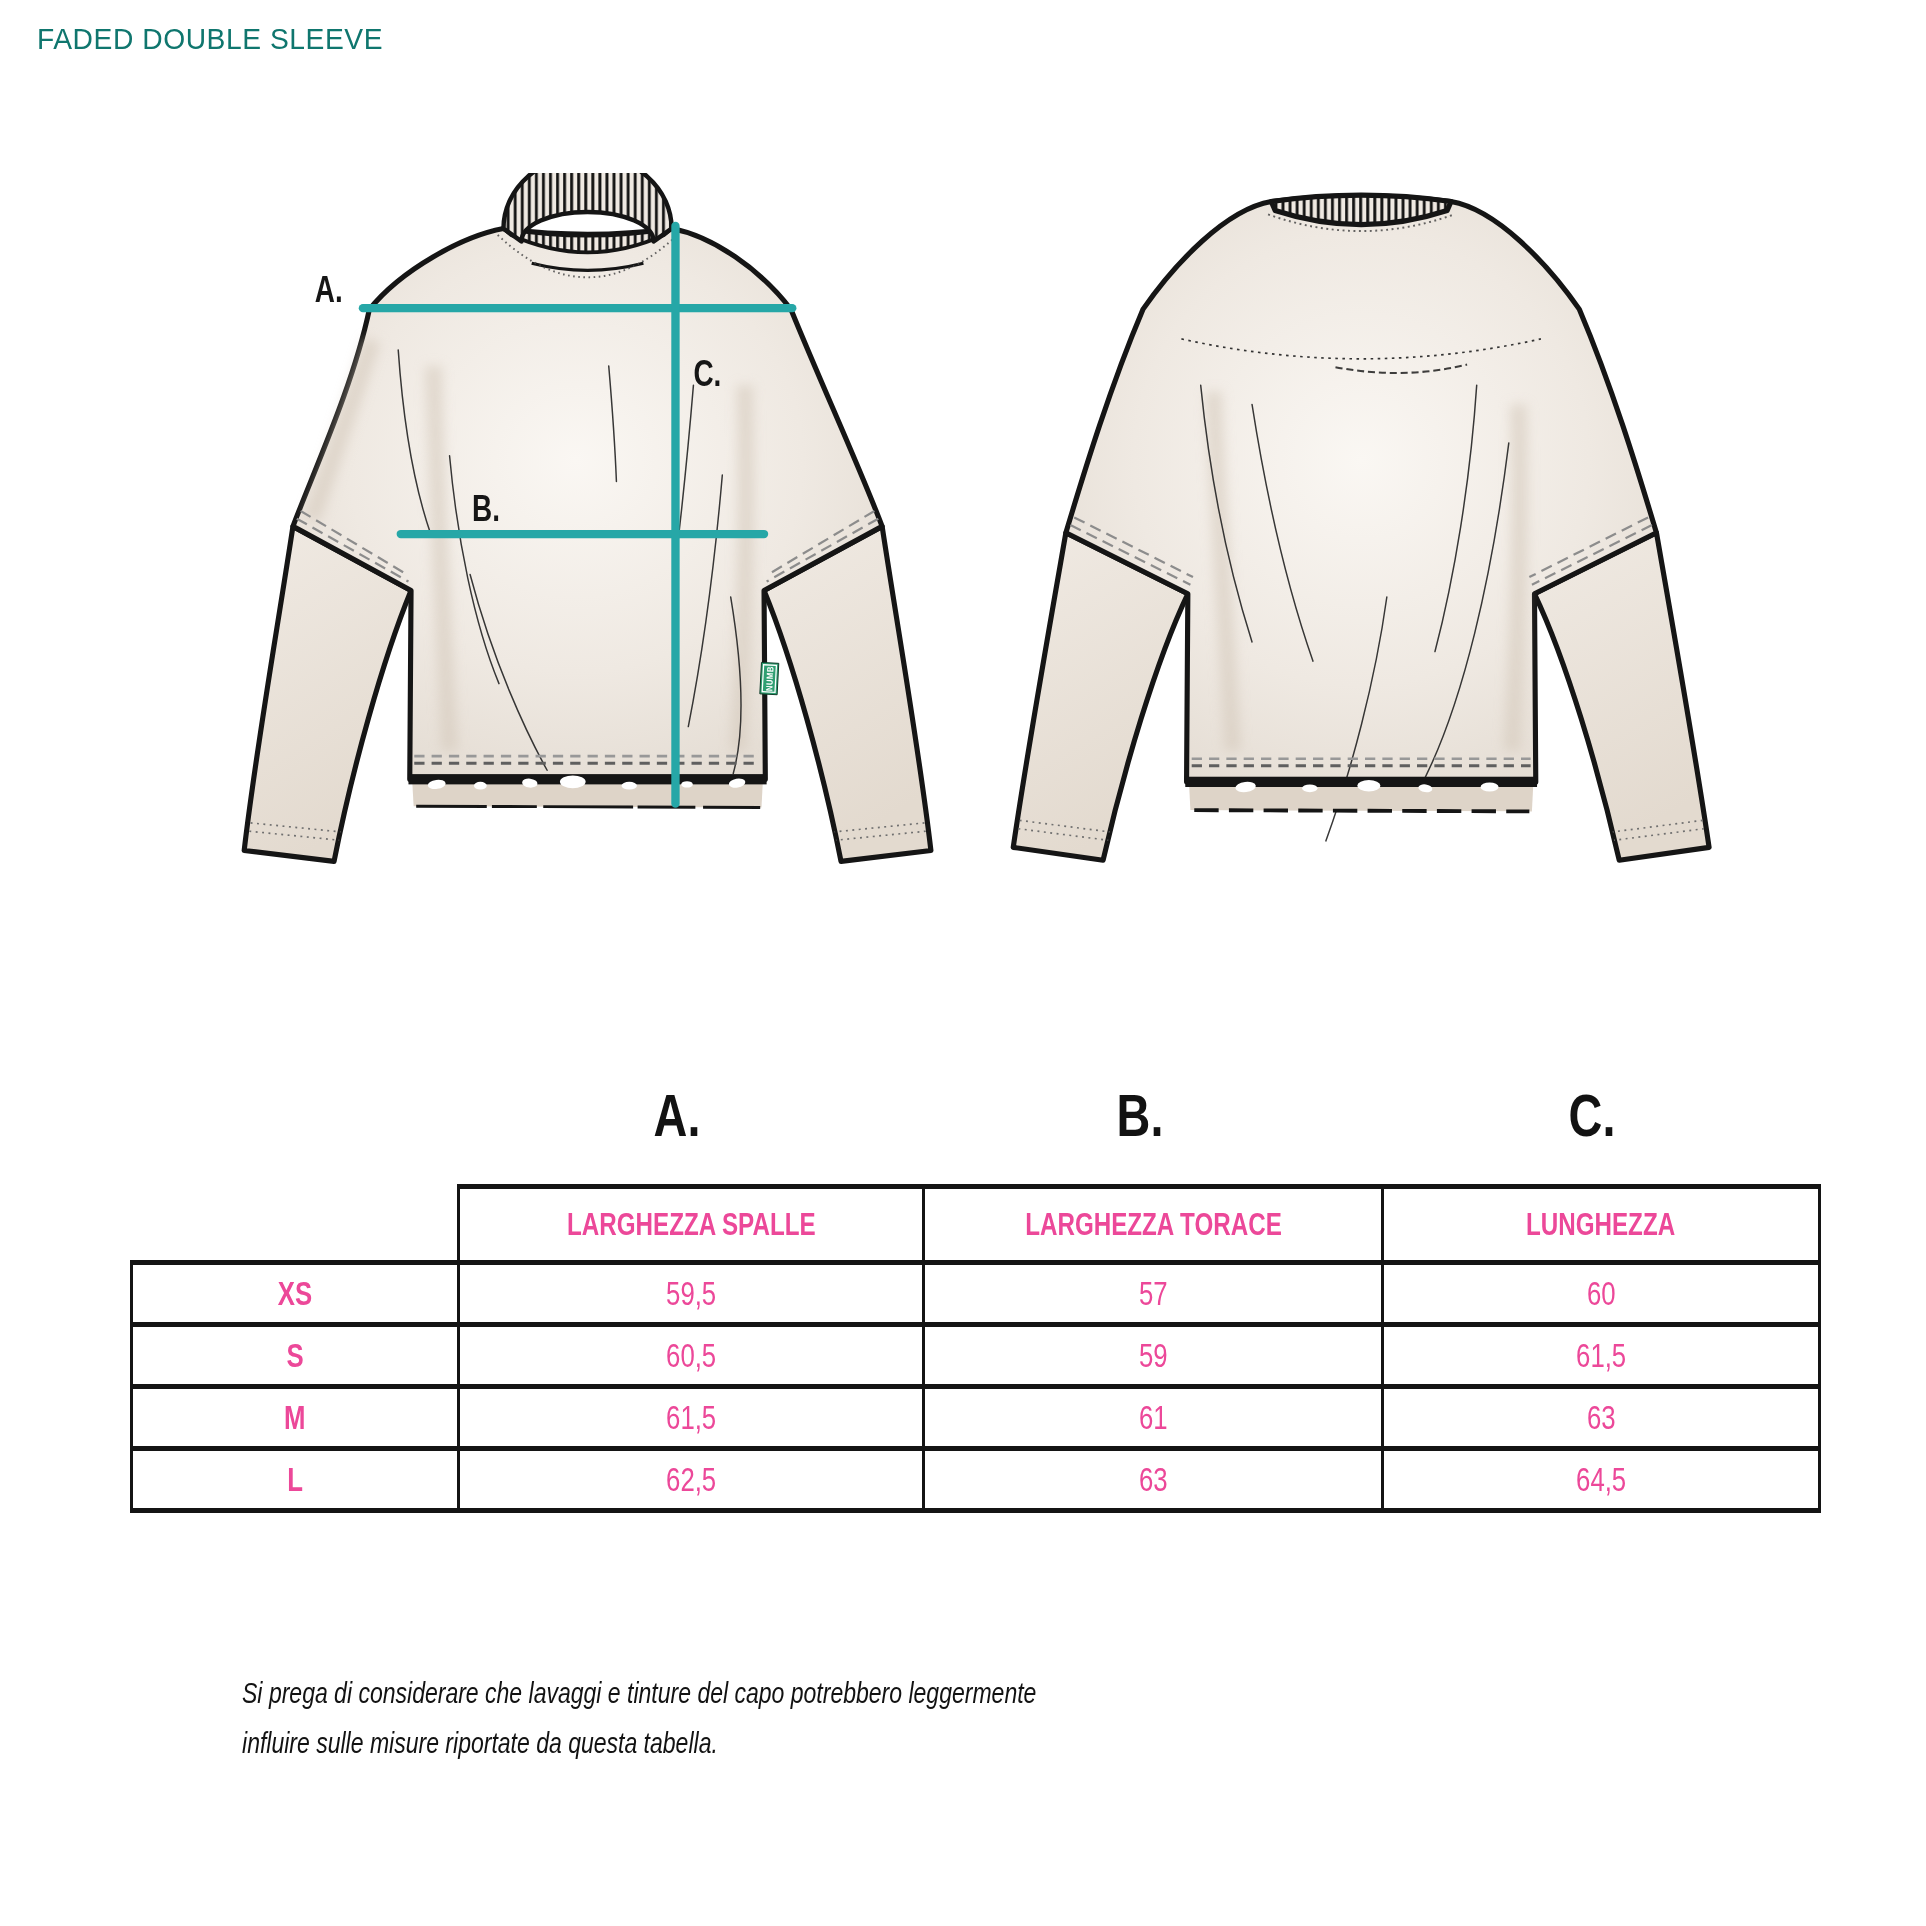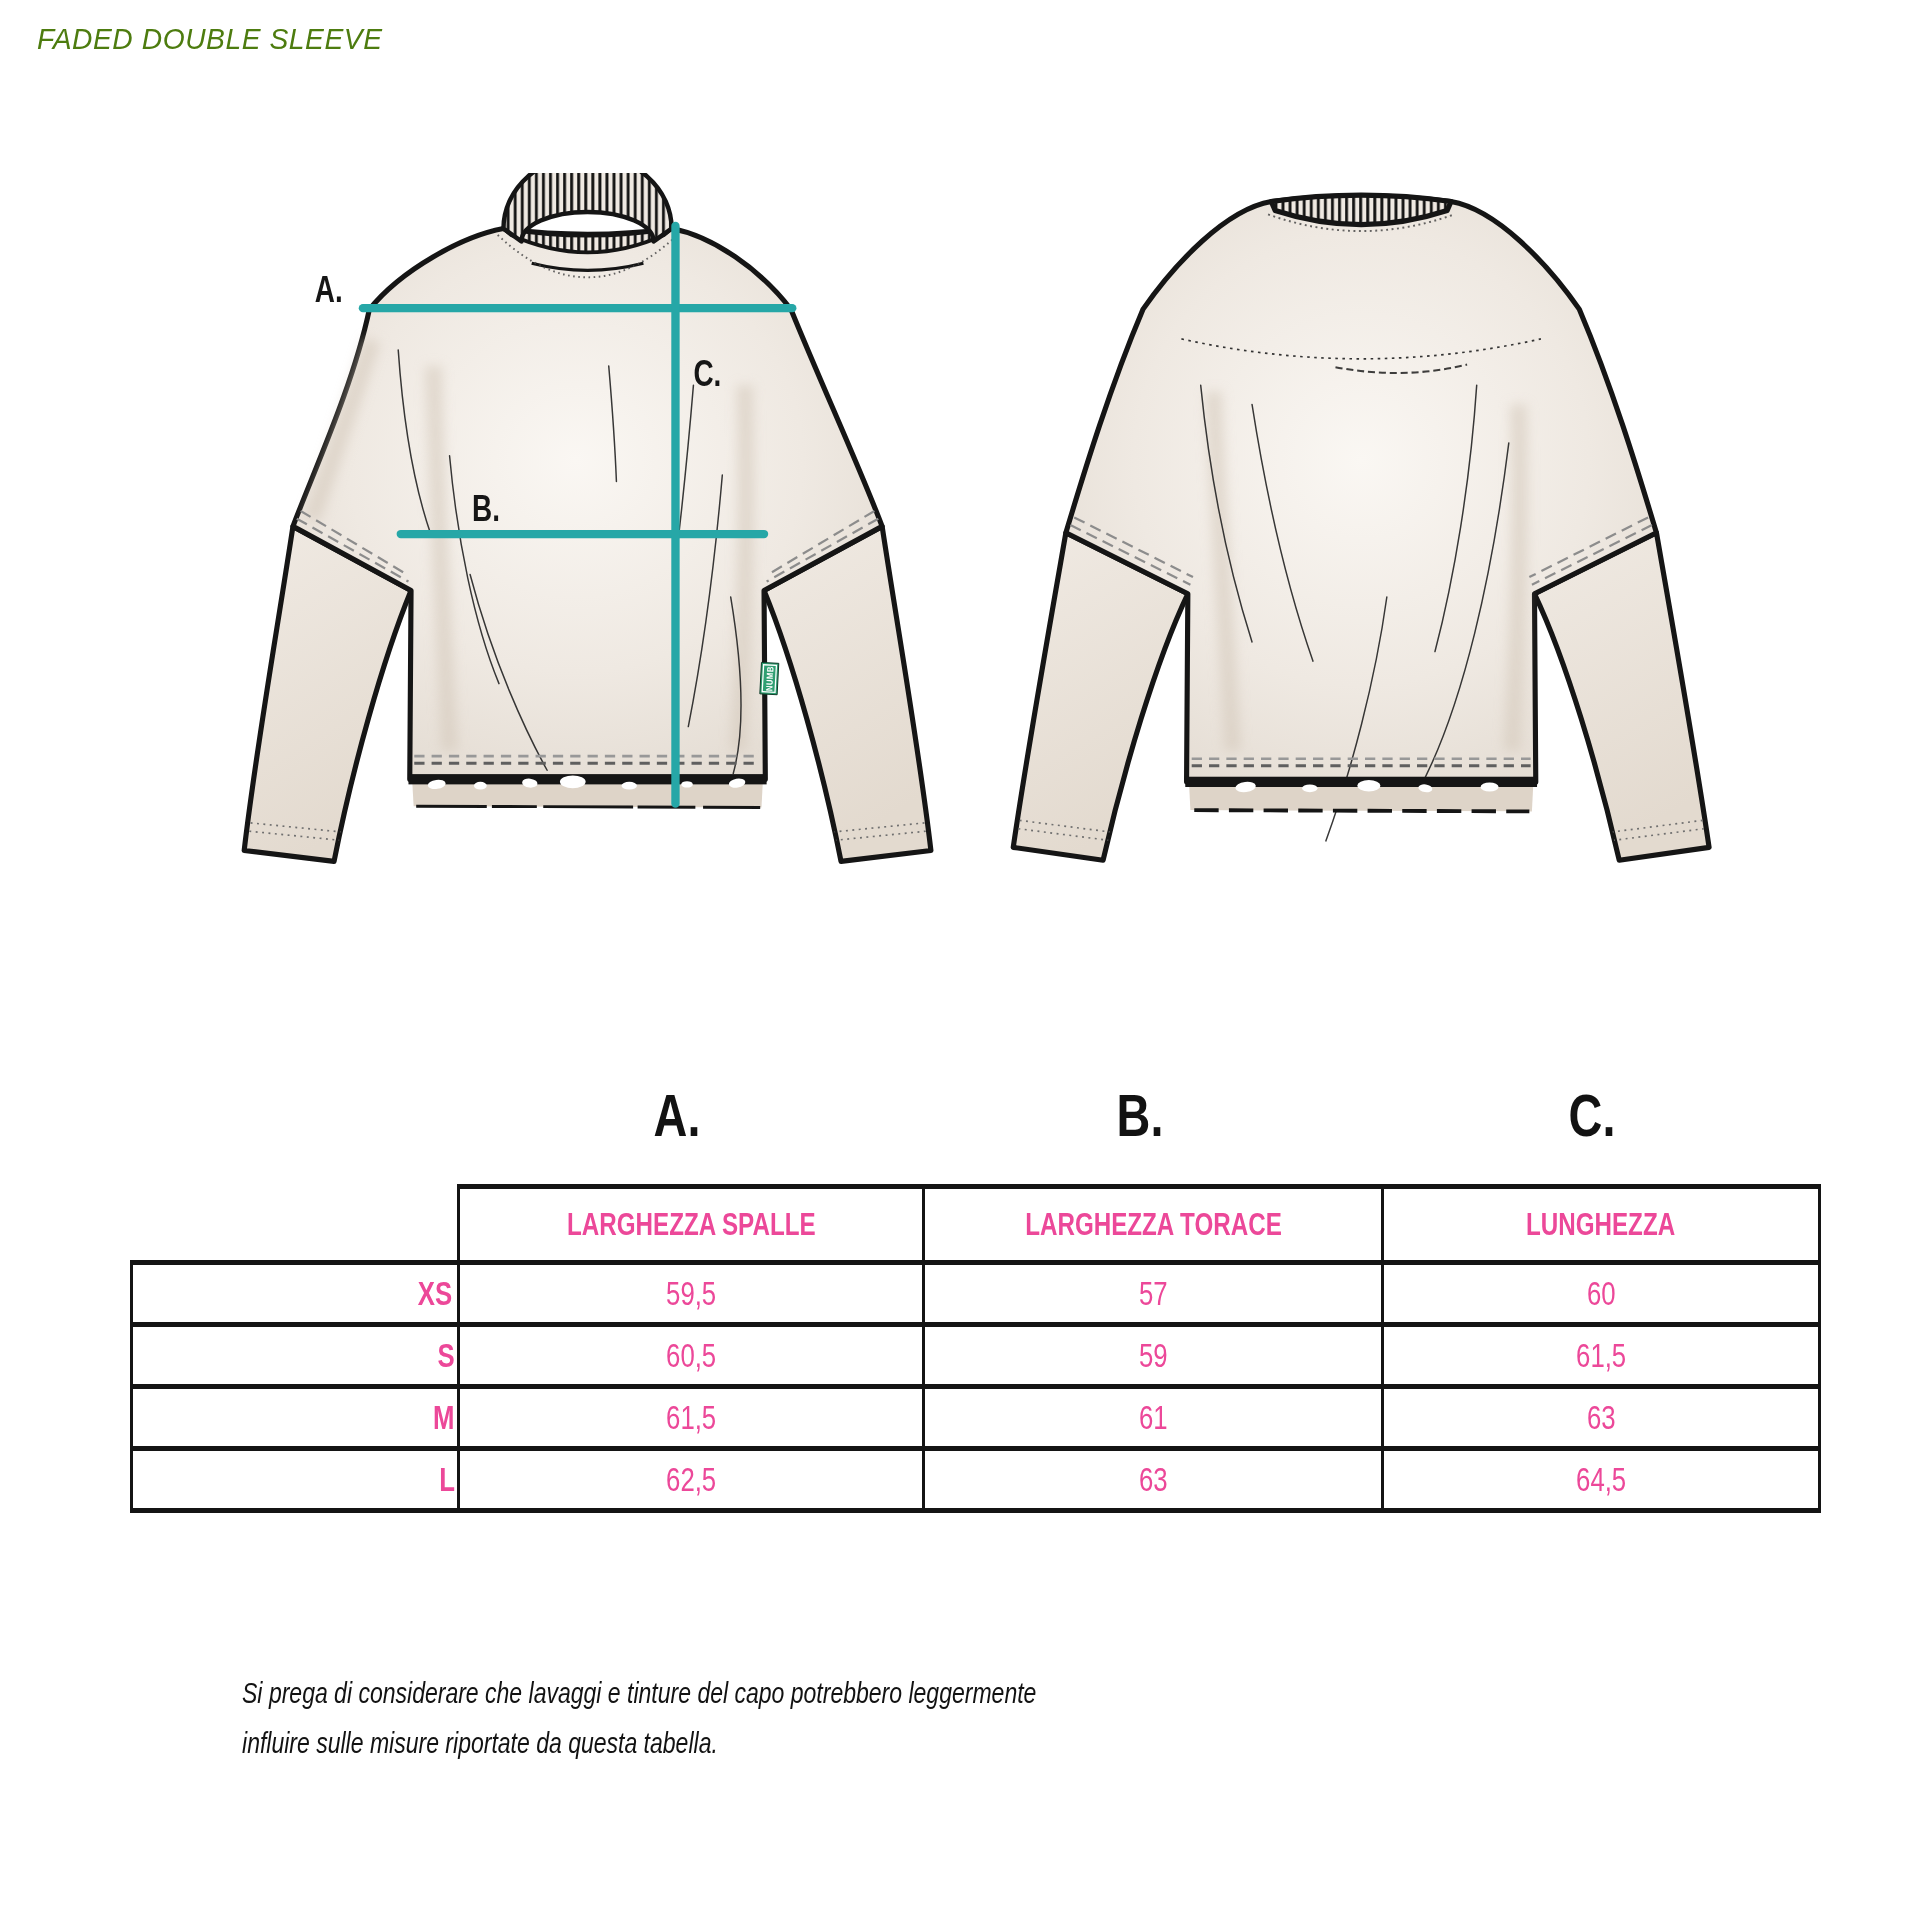--- a/index.html
+++ b/index.html
@@ -8,21 +8,21 @@
     width:1926px;height:1926px;
     overflow:hidden;
     font-family:"Liberation Sans","DejaVu Sans",sans-serif;
     color:#1b1b1b;
   }
   .abs{position:absolute;}
   
   .cond{display:inline-block;transform:scaleX(0.78);transform-origin:center;white-space:nowrap;}
   .cond-left{display:inline-block;transform:scaleX(0.94);transform-origin:0 50%;white-space:nowrap;}
 
-  .title{left:37px;top:22px;font-size:30px;letter-spacing:0.6px;color:#4d7c0f;font-style:italic;}
+  .title{left:37px;top:22px;font-size:30px;letter-spacing:0.6px;color:#0f766e;}
 
   .measure-letter{
     position:absolute;top:1086px;font-size:60px;font-weight:700;color:#121212;
     transform:translateX(-50%);line-height:1;
   }
 
   table.size-table{
     position:absolute;left:130px;top:1184px;width:1689px;
     border-collapse:collapse;table-layout:fixed;
   }
@@ -31,21 +31,21 @@
     color:#ec4899;
   }
   .size-table thead th{
     border-top-width:5.8px;border-bottom-width:5.8px;height:71px;
     font-size:31px;font-weight:700;
   }
   .size-table th.blank{border:none;background:#fff;}
   .size-table tbody td{
     height:57px;border-top-width:5.8px;border-bottom-width:5.8px;font-size:33px;
   }
-  .size-table td.size{font-weight:700;text-align:right;}
+  .size-table td.size{font-weight:700;}
   .size-table td.val{font-weight:400;}
 
   .footnote{
     left:130px;top:1668px;width:1689px;
     font-size:29.5px;font-style:italic;font-weight:500;line-height:50px;color:#121212;
   }
 </style>
 </head>
 <body>
 

